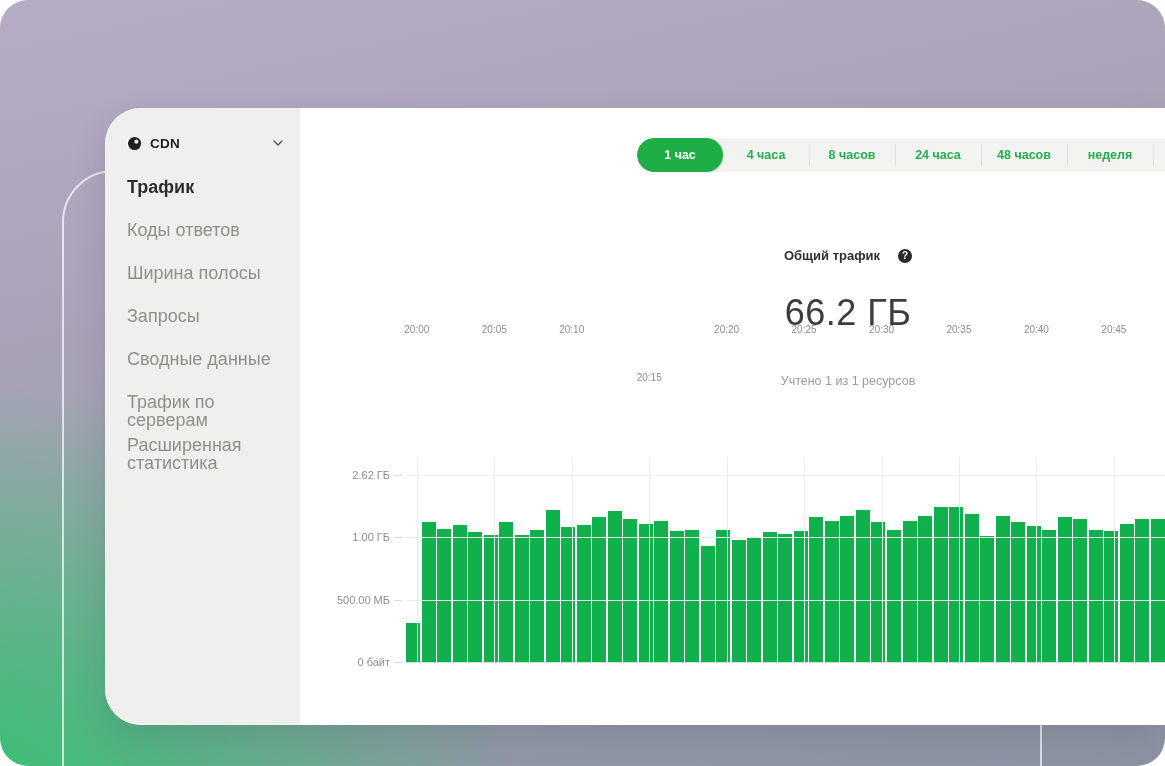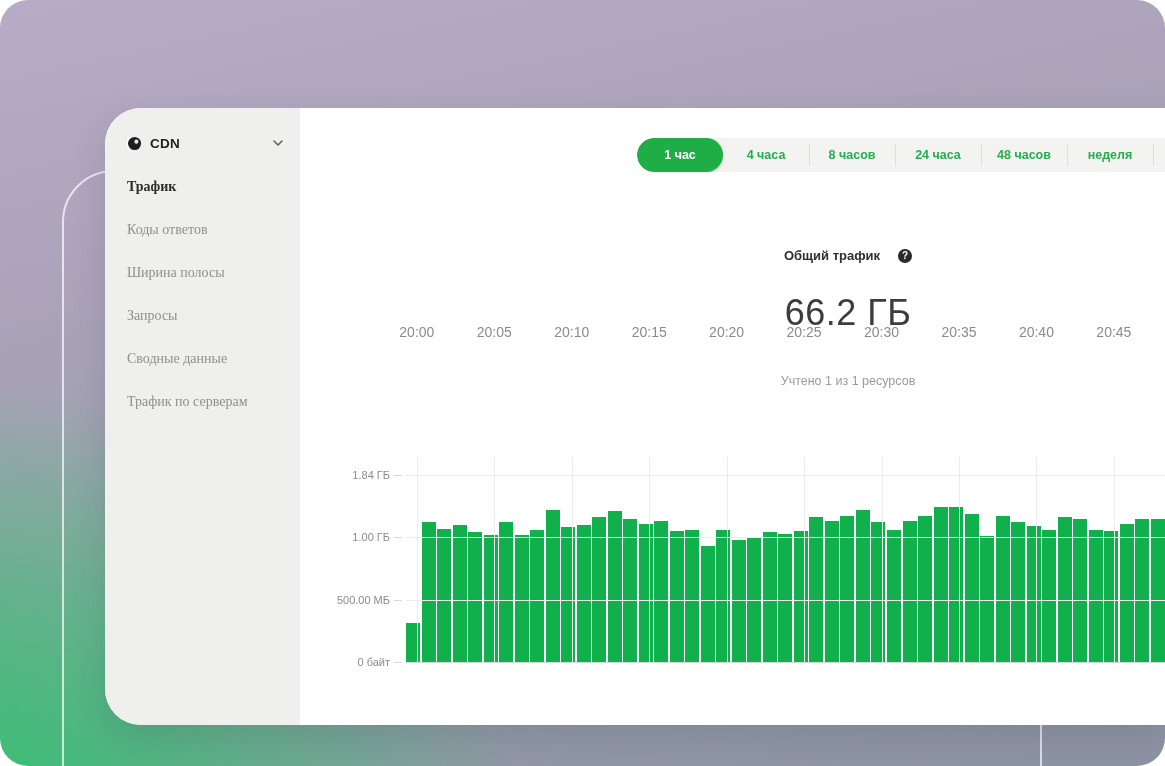--- a/index.html
+++ b/index.html
@@ -34,21 +34,21 @@
     display:flex; align-items:center; gap:8px; cursor:pointer;
   }
   .side-header .brand { font-size:13.5px; font-weight:700; color:#1f1f1f; letter-spacing:.2px; }
   .side-header .spacer { flex:1; }
   .globe { width:15px; height:15px; display:block; }
   .chev { width:12px; height:12px; display:block; }
 
   .side-items { position:absolute; top:70px; left:22px; right:14px; }
   .side-item {
     height:43px; line-height:18px; display:flex; align-items:flex-start;
-    font-size:14px; color:#8f8f8c; cursor:pointer;font-family:Liberation Serif, serif;
+    font-size:18px; color:#8f8f8c; cursor:pointer;
   }
   .side-item.active { color:#2c2c2c; font-weight:700; }
 
   
   .main { flex:1; position:relative; overflow:hidden; border-radius:0; }
 
   .topbar { position:absolute; top:30px; left:0; right:0; height:34px; }
   .res-dropdown {
     position:absolute; left:24px; top:0; height:33px; padding:0 18px;
     display:flex; align-items:center; gap:7px;
@@ -103,21 +103,21 @@
   .hgrid.base { background:#d9d9d6; }
   .vgrid { position:absolute; top:0; bottom:0; width:1px; background:#ececea; }
   .bars {
     position:absolute; left:0; right:0; bottom:0; height:187px;
     display:flex; align-items:flex-end; gap:1.5px;
   }
   .bar { flex:1; background:#10b14c; min-width:1px; }
   .xlabels { position:absolute; left:106px; right:0; top:216px; height:14px; }
   .xlab {
     position:absolute; transform:translateX(-50%);
-    font-size:14px; color:#8b8b88; white-space:nowrap;
+    font-size:10px; color:#8b8b88; white-space:nowrap;
   }
 </style>
 </head>
 <body>
 
 <div class="page">
   <div class="ghost-card"></div>
 
   <div class="card">
 
@@ -134,20 +134,21 @@
           <path d="M2 4 L6 8 L10 4" fill="none" stroke="#555555" stroke-width="1.4" stroke-linecap="round" stroke-linejoin="round"></path>
         </svg>
       </div>
       <div class="side-items" id="side-items">
           <div class="side-item active">Трафик</div>
           <div class="side-item">Коды ответов</div>
           <div class="side-item">Ширина полосы</div>
           <div class="side-item">Запросы</div>
           <div class="side-item">Сводные данные</div>
           <div class="side-item">Трафик по серверам</div>
+          <div class="side-item">Расширенная статистика</div>
         </div>
     </div>
 
     <div class="main">
 
       <div class="topbar">
         <div class="tabs" id="time-tabs">
             <div class="tab active">1 час</div>
             <div class="tab">4 часа</div>
             <div class="tab">8 часов</div>
@@ -162,21 +163,21 @@
         <div class="title-row">
           <span>Общий трафик</span>
           <span class="help-badge">?</span>
         </div>
         <div class="big-value">66.2 ГБ</div>
         <div class="subtitle">Учтено 1 из 1 ресурсов</div>
       </div>
 
       <div class="chart">
         <div class="yaxis" id="yaxis">
-            <div class="ylab" style="top: 18px;">1.84 ГБ</div>
+            <div class="ylab" style="top: 18px;">2.62 ГБ</div>
             <div class="ytick" style="top: 18px;"></div>
             <div class="ylab" style="top: 80.3333px;">1.00 ГБ</div>
             <div class="ytick" style="top: 80.3333px;"></div>
             <div class="ylab" style="top: 142.667px;">500.00 МБ</div>
             <div class="ytick" style="top: 142.667px;"></div>
             <div class="ylab" style="top: 205px;">0 байт</div>
             <div class="ytick" style="top: 205px;"></div>
           </div>
         <div class="plot" id="plot">
           <div class="bars" id="bars">
@@ -243,21 +244,21 @@
             <div class="vgrid" style="left: 62.6531%;"></div>
             <div class="vgrid" style="left: 72.8571%;"></div>
             <div class="vgrid" style="left: 83.0612%;"></div>
             <div class="vgrid" style="left: 93.2653%;"></div>
           </div>
       </div>
       <div class="xlabels" id="xlabels">
           <div class="xlab" style="left: 1.42857%;">20:00</div>
           <div class="xlab" style="left: 11.6327%;">20:05</div>
           <div class="xlab" style="left: 21.8367%;">20:10</div>
-          <div class="xlab" style="left: 32.0408%;">20:15</div>
+          <div class="xlab" style="left: 32.0408%; margin-top: 48px;">20:15</div>
           <div class="xlab" style="left: 42.2449%;">20:20</div>
           <div class="xlab" style="left: 52.449%;">20:25</div>
           <div class="xlab" style="left: 62.6531%;">20:30</div>
           <div class="xlab" style="left: 72.8571%;">20:35</div>
           <div class="xlab" style="left: 83.0612%; text-align: right;">20:40</div>
           <div class="xlab" style="left: 93.2653%;">20:45</div>
         </div>
 
     </div>
   </div>

